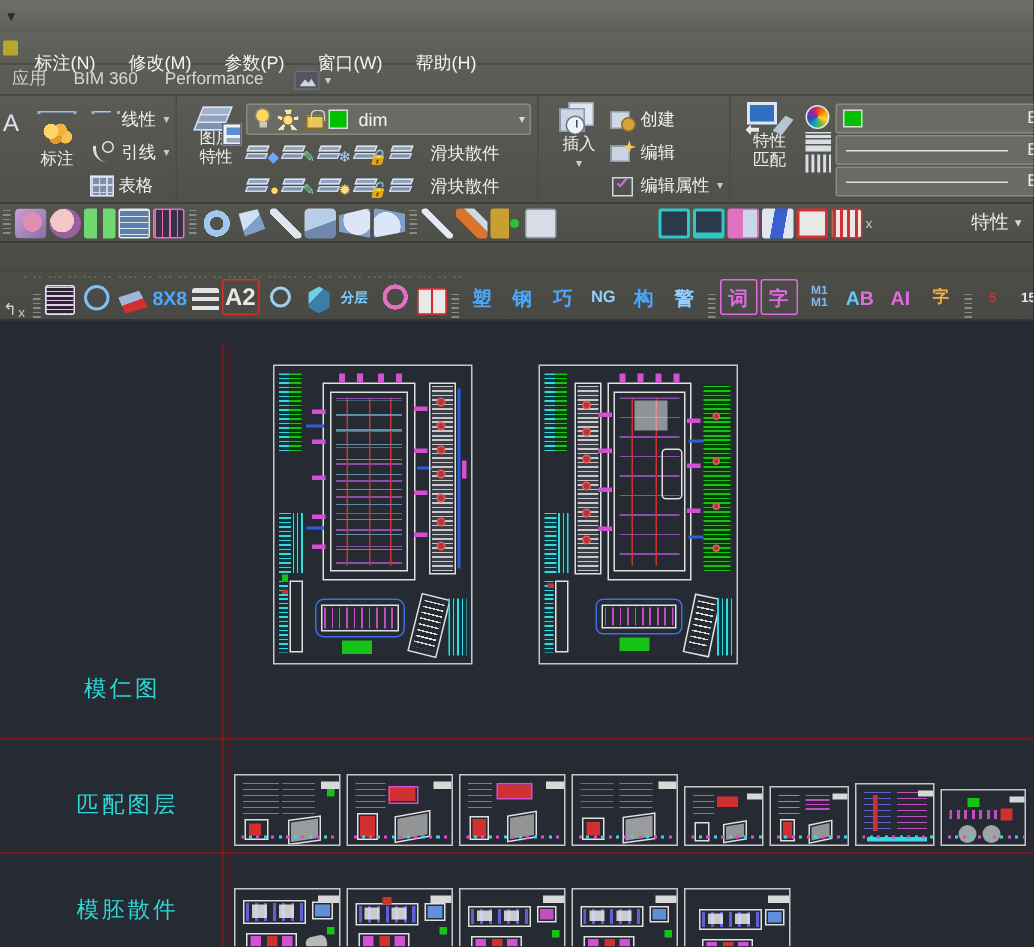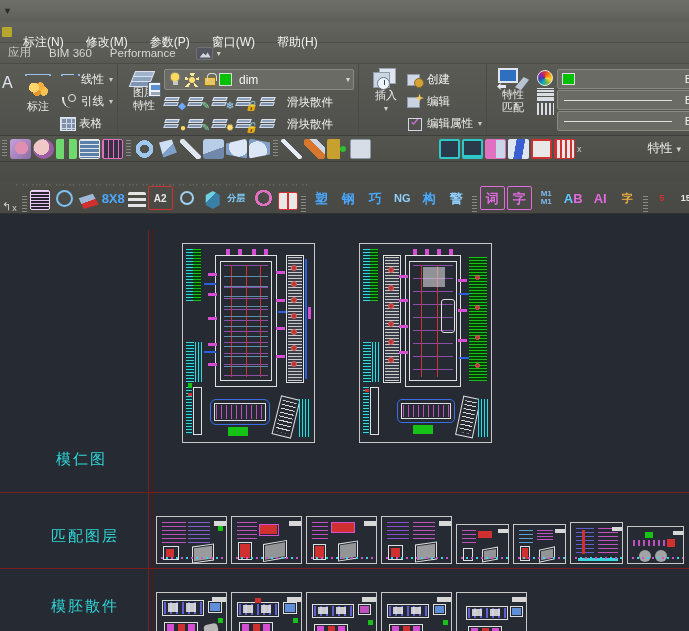--- a/index.html
+++ b/index.html
@@ -526,21 +526,21 @@
     <span class="tbi3" style="background:repeating-linear-gradient(to bottom,#e8c8f0 0 1px,#2a2430 1px 3px),repeating-linear-gradient(to right,#e8c8f0 0 1px,#2a2430 1px 4px);border:1px solid #f0d8f8;width:20px;height:20px;"></span>
     <span class="tbi3">
         <i style="width:17px;height:17px;border-radius:50%;border:2px solid #7fc0f0;display:block;"></i>
       </span>
     <span class="tbi3" style="background:linear-gradient(160deg,#9fb8d8 0 50%,#d03030 51%);clip-path:polygon(0 35%,70% 10%,100% 70%,25% 95%);width:20px;height:18px;"></span>
     <span class="tbi3">
         <span class="glyph" style="color:#4aa8ff;">8X8</span>
       </span>
     <span class="tbi3" style="background:repeating-linear-gradient(to bottom,#e4e4e4 0 3px,transparent 3px 6px);width:18px;height:18px;"></span>
     <span class="tbi3" style="border:1px solid #d03030;">
-        <span class="glyph" style="color:#e8e8e8;font-size:10px;">A2</span>
+        <span class="glyph" style="color:#e8e8e8;font-size:16px;">A2</span>
       </span>
     <span class="tbi3">
         <i style="width:14px;height:14px;border-radius:50%;border:2px solid #9fd0f0;display:block;"></i>
       </span>
     <span class="tbi3" style="background:linear-gradient(135deg,#6fd0e0 0 40%,#3a7fa8 41%);clip-path:polygon(20% 25%,55% 5%,90% 25%,90% 75%,55% 95%,20% 75%);width:20px;height:20px;"></span>
     <span class="tbi3">
         <span class="glyph" style="color:#7fd0ff;font-size:9px;">分层</span>
       </span>
     <span class="tbi3" style="background:radial-gradient(circle at 50% 50%,transparent 0 32%,#e070c0 33% 48%,transparent 49%);"></span>
     <span class="tbi3" style="background:linear-gradient(90deg,#e8e8e8 0 45%,#d03030 46% 54%,#e8e8e8 55%);border:1px solid #d03030;width:20px;height:18px;"></span>

